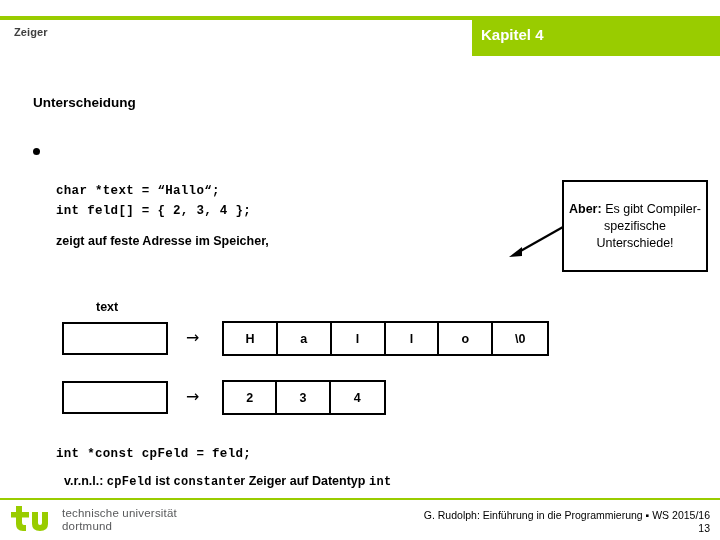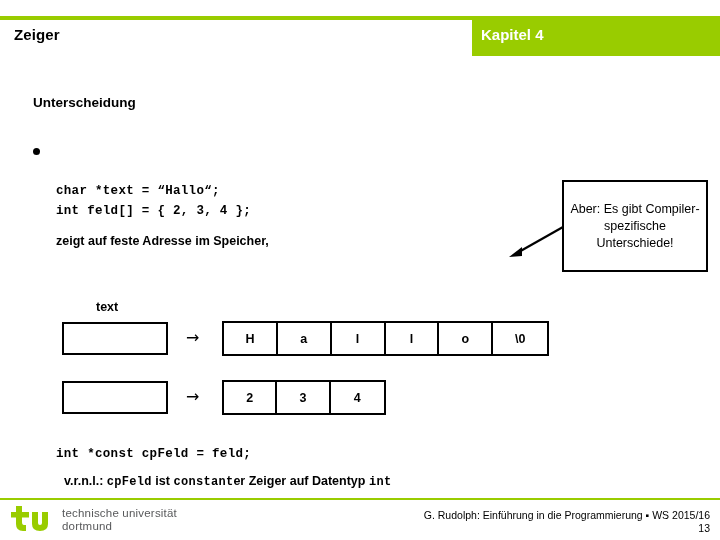--- a/index.html
+++ b/index.html
@@ -33,23 +33,23 @@
     left: 0;
     top: 2px;
     width: 472px;
     height: 36px;
     background: #ffffff;
   }
   #slide-title {
     position: absolute;
     left: 14px;
     top: 26px;
-    font-size: 15px;
-    font-weight: bold;
-    color: #000000;
+    font-size: 11px;
+    font-weight: bold;
+    color: #404040;
     letter-spacing: 0.1px;
   }
   #chapter-label {
     position: absolute;
     left: 481px;
     top: 26px;
     font-size: 15px;
     font-weight: bold;
     color: #ffffff;
     text-align: center;
@@ -115,21 +115,21 @@
     height: 92px;
     border: 2px solid #000;
     box-sizing: border-box;
     display: flex;
     align-items: center;
     justify-content: center;
     text-align: center;
     font-size: 12.5px;
     line-height: 17px;
   }
-  #callout b { font-weight: normal; }
+  #callout b { font-weight: bold; }
 
   #callout-arrow {
     position: absolute;
     left: 505px;
     top: 222px;
     width: 62px;
     height: 40px;
   }
 
   

